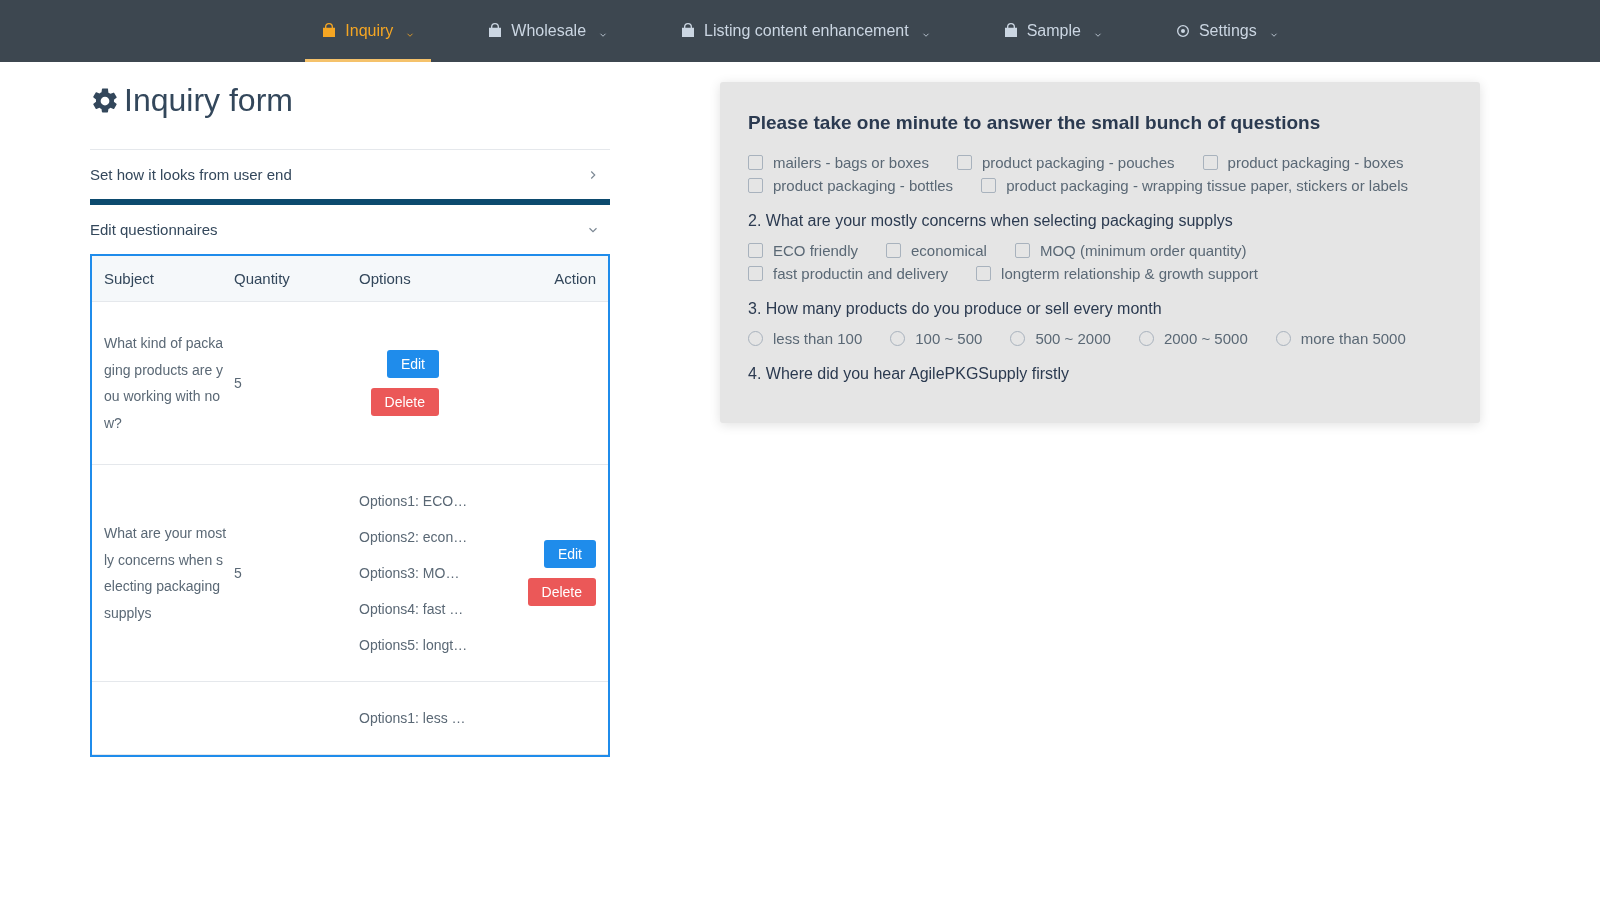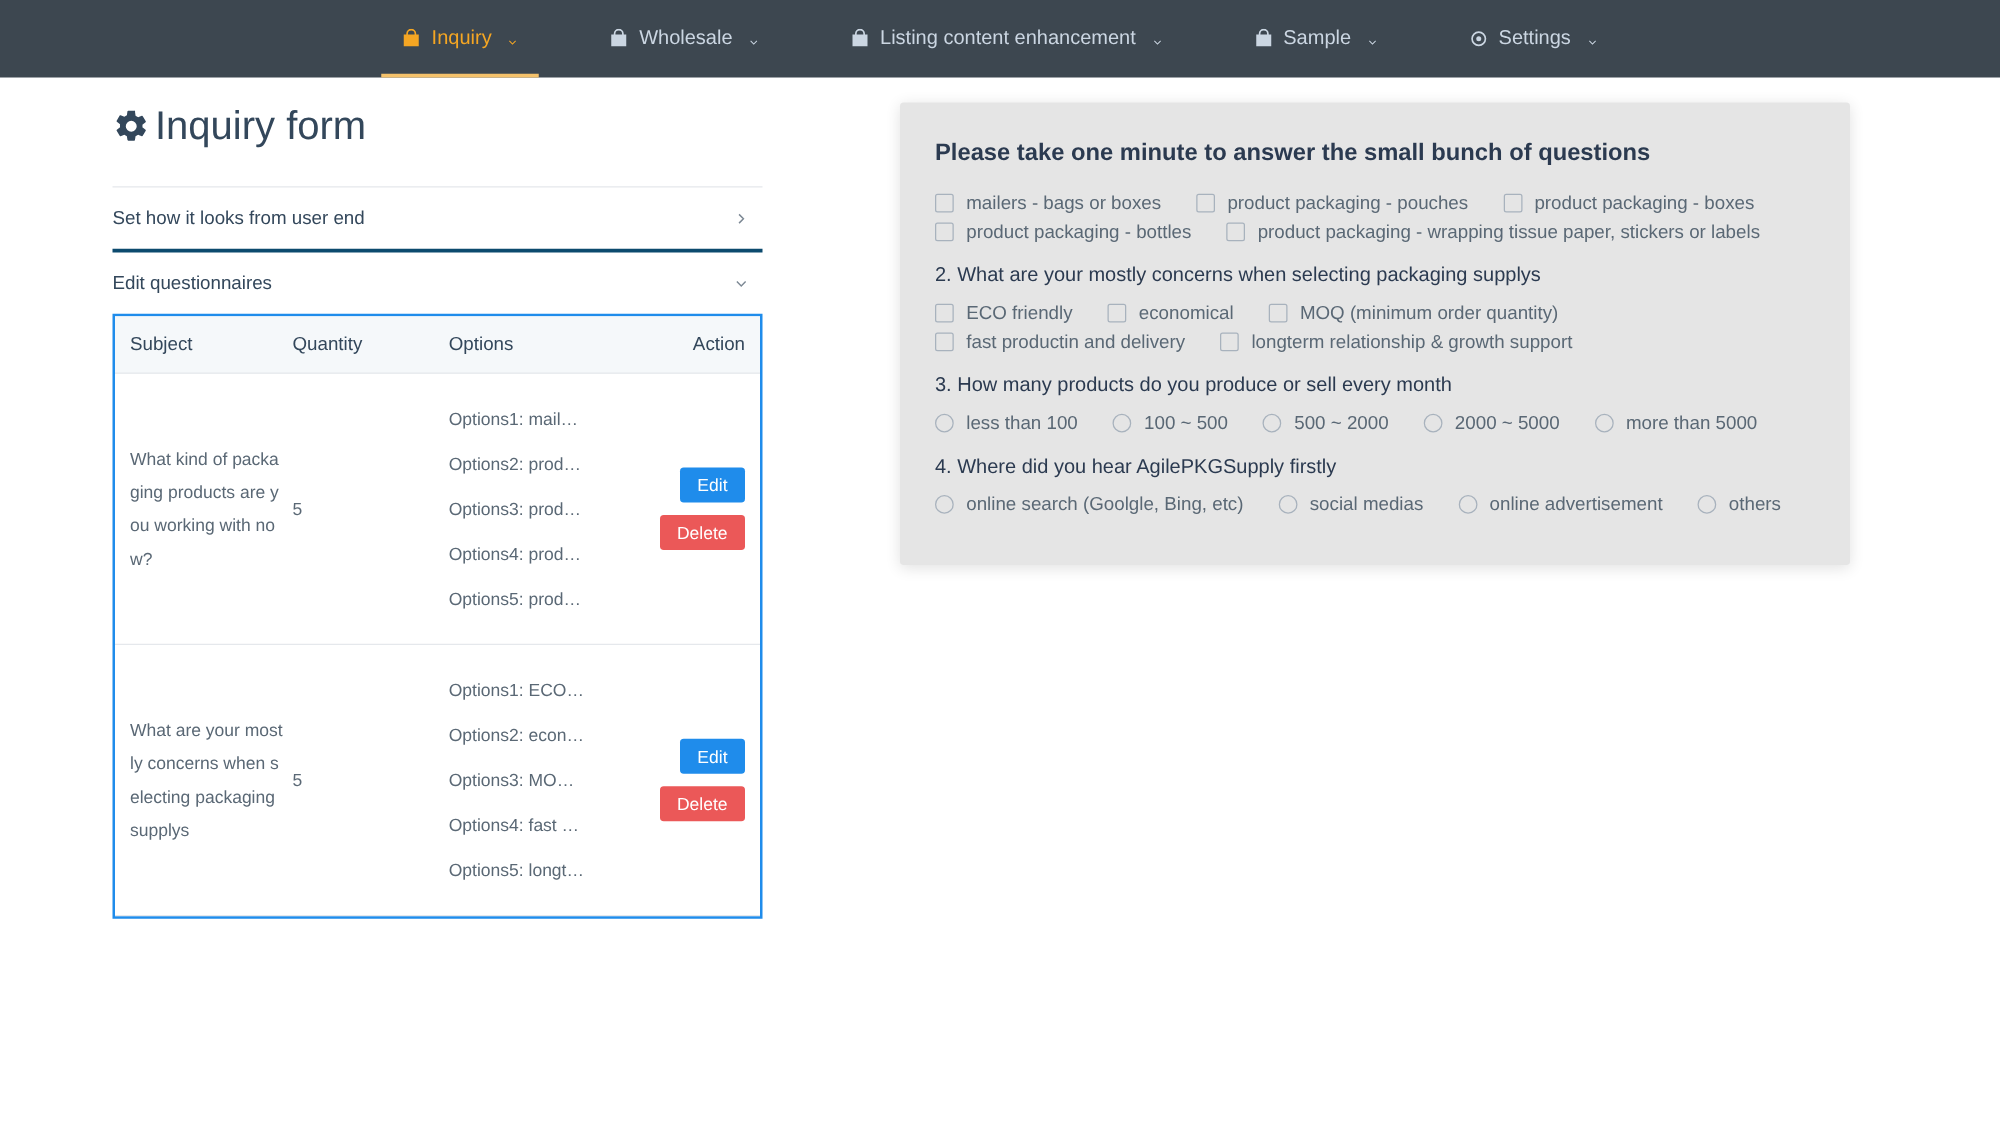--- a/index.html
+++ b/index.html
@@ -18,21 +18,21 @@
 
   
   .wrap { display: flex; padding: 20px 120px 0 90px; gap: 110px; }
   .left { width: 520px; }
   .right { flex: 1; }
 
   
   h1 { display:flex; align-items:center; font-size: 32px; font-weight: 500; color:#33475b; padding-bottom:30px; border-bottom:1px solid #e5e8ec; }
   h1 .gear-icon { width:30px; height:30px; margin-right:4px; }
 
-  .acc-row { display:flex; justify-content:space-between; align-items:center; padding:16px 10px 16px 0; border-bottom:3px solid #0c4a6e; font-size:15px; color:#33475b; cursor:pointer; }
+  .acc-row { display:flex; justify-content:space-between; align-items:center; padding:16px 10px 16px 0; border-bottom:6px solid #0c4a6e; font-size:15px; color:#33475b; cursor:pointer; }
   .acc-chevron { width:14px; height:14px; color:#7c8894; }
 
   
   .tablebox { border:2px solid #1f8ceb; border-radius:0; overflow:hidden; }
   .thead { display:flex; background:#f5f8fa; padding:14px 12px; font-size:15px; font-weight:500; color:#33475b; border-bottom:1px solid #e5e8ec; }
   .col-subject { width:130px; }
   .col-qty { width:125px; }
   .col-options { flex:1; }
   .col-action { width:80px; text-align:right; }
 
@@ -152,47 +152,48 @@
       <div class="thead">
         <div class="col-subject">Subject</div>
         <div class="col-qty">Quantity</div>
         <div class="col-options">Options</div>
         <div class="col-action">Action</div>
       </div>
       <div id="tbody">
           <div class="trow">
             <div class="col-subject">What kind of packaging products are you working with now?</div>
             <div class="col-qty">5</div>
-            <div class="col-options">
-              <div class="opt-line">Options1: maile…</div>
-              <div class="opt-line">Options2: prod…</div>
-              <div class="opt-line">Options3: prod…</div>
-              <div class="opt-line">Options4: prod…</div>
-              <div class="opt-line">Options5: prod…</div>
-            </div>
             <div class="col-action">
               <button class="btn btn-edit">Edit</button>
               <button class="btn btn-delete">Delete</button>
             </div>
           </div>
           <div class="trow">
             <div class="col-subject">What are your mostly concerns when selecting packaging supplys</div>
             <div class="col-qty">5</div>
             <div class="col-options">
               <div class="opt-line">Options1: ECO …</div>
               <div class="opt-line">Options2: econ…</div>
               <div class="opt-line">Options3: MOQ…</div>
               <div class="opt-line">Options4: fast p…</div>
               <div class="opt-line">Options5: longt…</div>
             </div>
             <div class="col-action">
               <button class="btn btn-edit">Edit</button>
               <button class="btn btn-delete">Delete</button>
             </div>
           </div>
+          <div class="trow">
+            <div class="col-subject"></div>
+            <div class="col-qty"></div>
+            <div class="col-options">
+              <div class="opt-line">Options1: less t…</div>
+            </div>
+            <div class="col-action"></div>
+          </div>
         </div>
     </div>
   </div>
 
   <div class="right">
     <div class="preview">
       <h2>Please take one minute to answer the small bunch of questions</h2>
       <div id="questions">
           <div class="q">
             <div class="optgrid">
@@ -263,35 +264,17 @@
                 <span>2000 ~ 5000</span>
               </div>
               <div class="opt">
                 <span class="rad"></span>
                 <span>more than 5000</span>
               </div>
             </div>
           </div>
           <div class="q">
             <div class="q-title">4. Where did you hear AgilePKGSupply firstly</div>
-            <div class="optgrid">
-              <div class="opt">
-                <span class="rad"></span>
-                <span>online search (Goolgle, Bing, etc)</span>
-              </div>
-              <div class="opt">
-                <span class="rad"></span>
-                <span>social medias</span>
-              </div>
-              <div class="opt">
-                <span class="rad"></span>
-                <span>online advertisement</span>
-              </div>
-              <div class="opt">
-                <span class="rad"></span>
-                <span>others</span>
-              </div>
-            </div>
           </div>
         </div>
     </div>
   </div>
 </div>
 
 </body></html>

